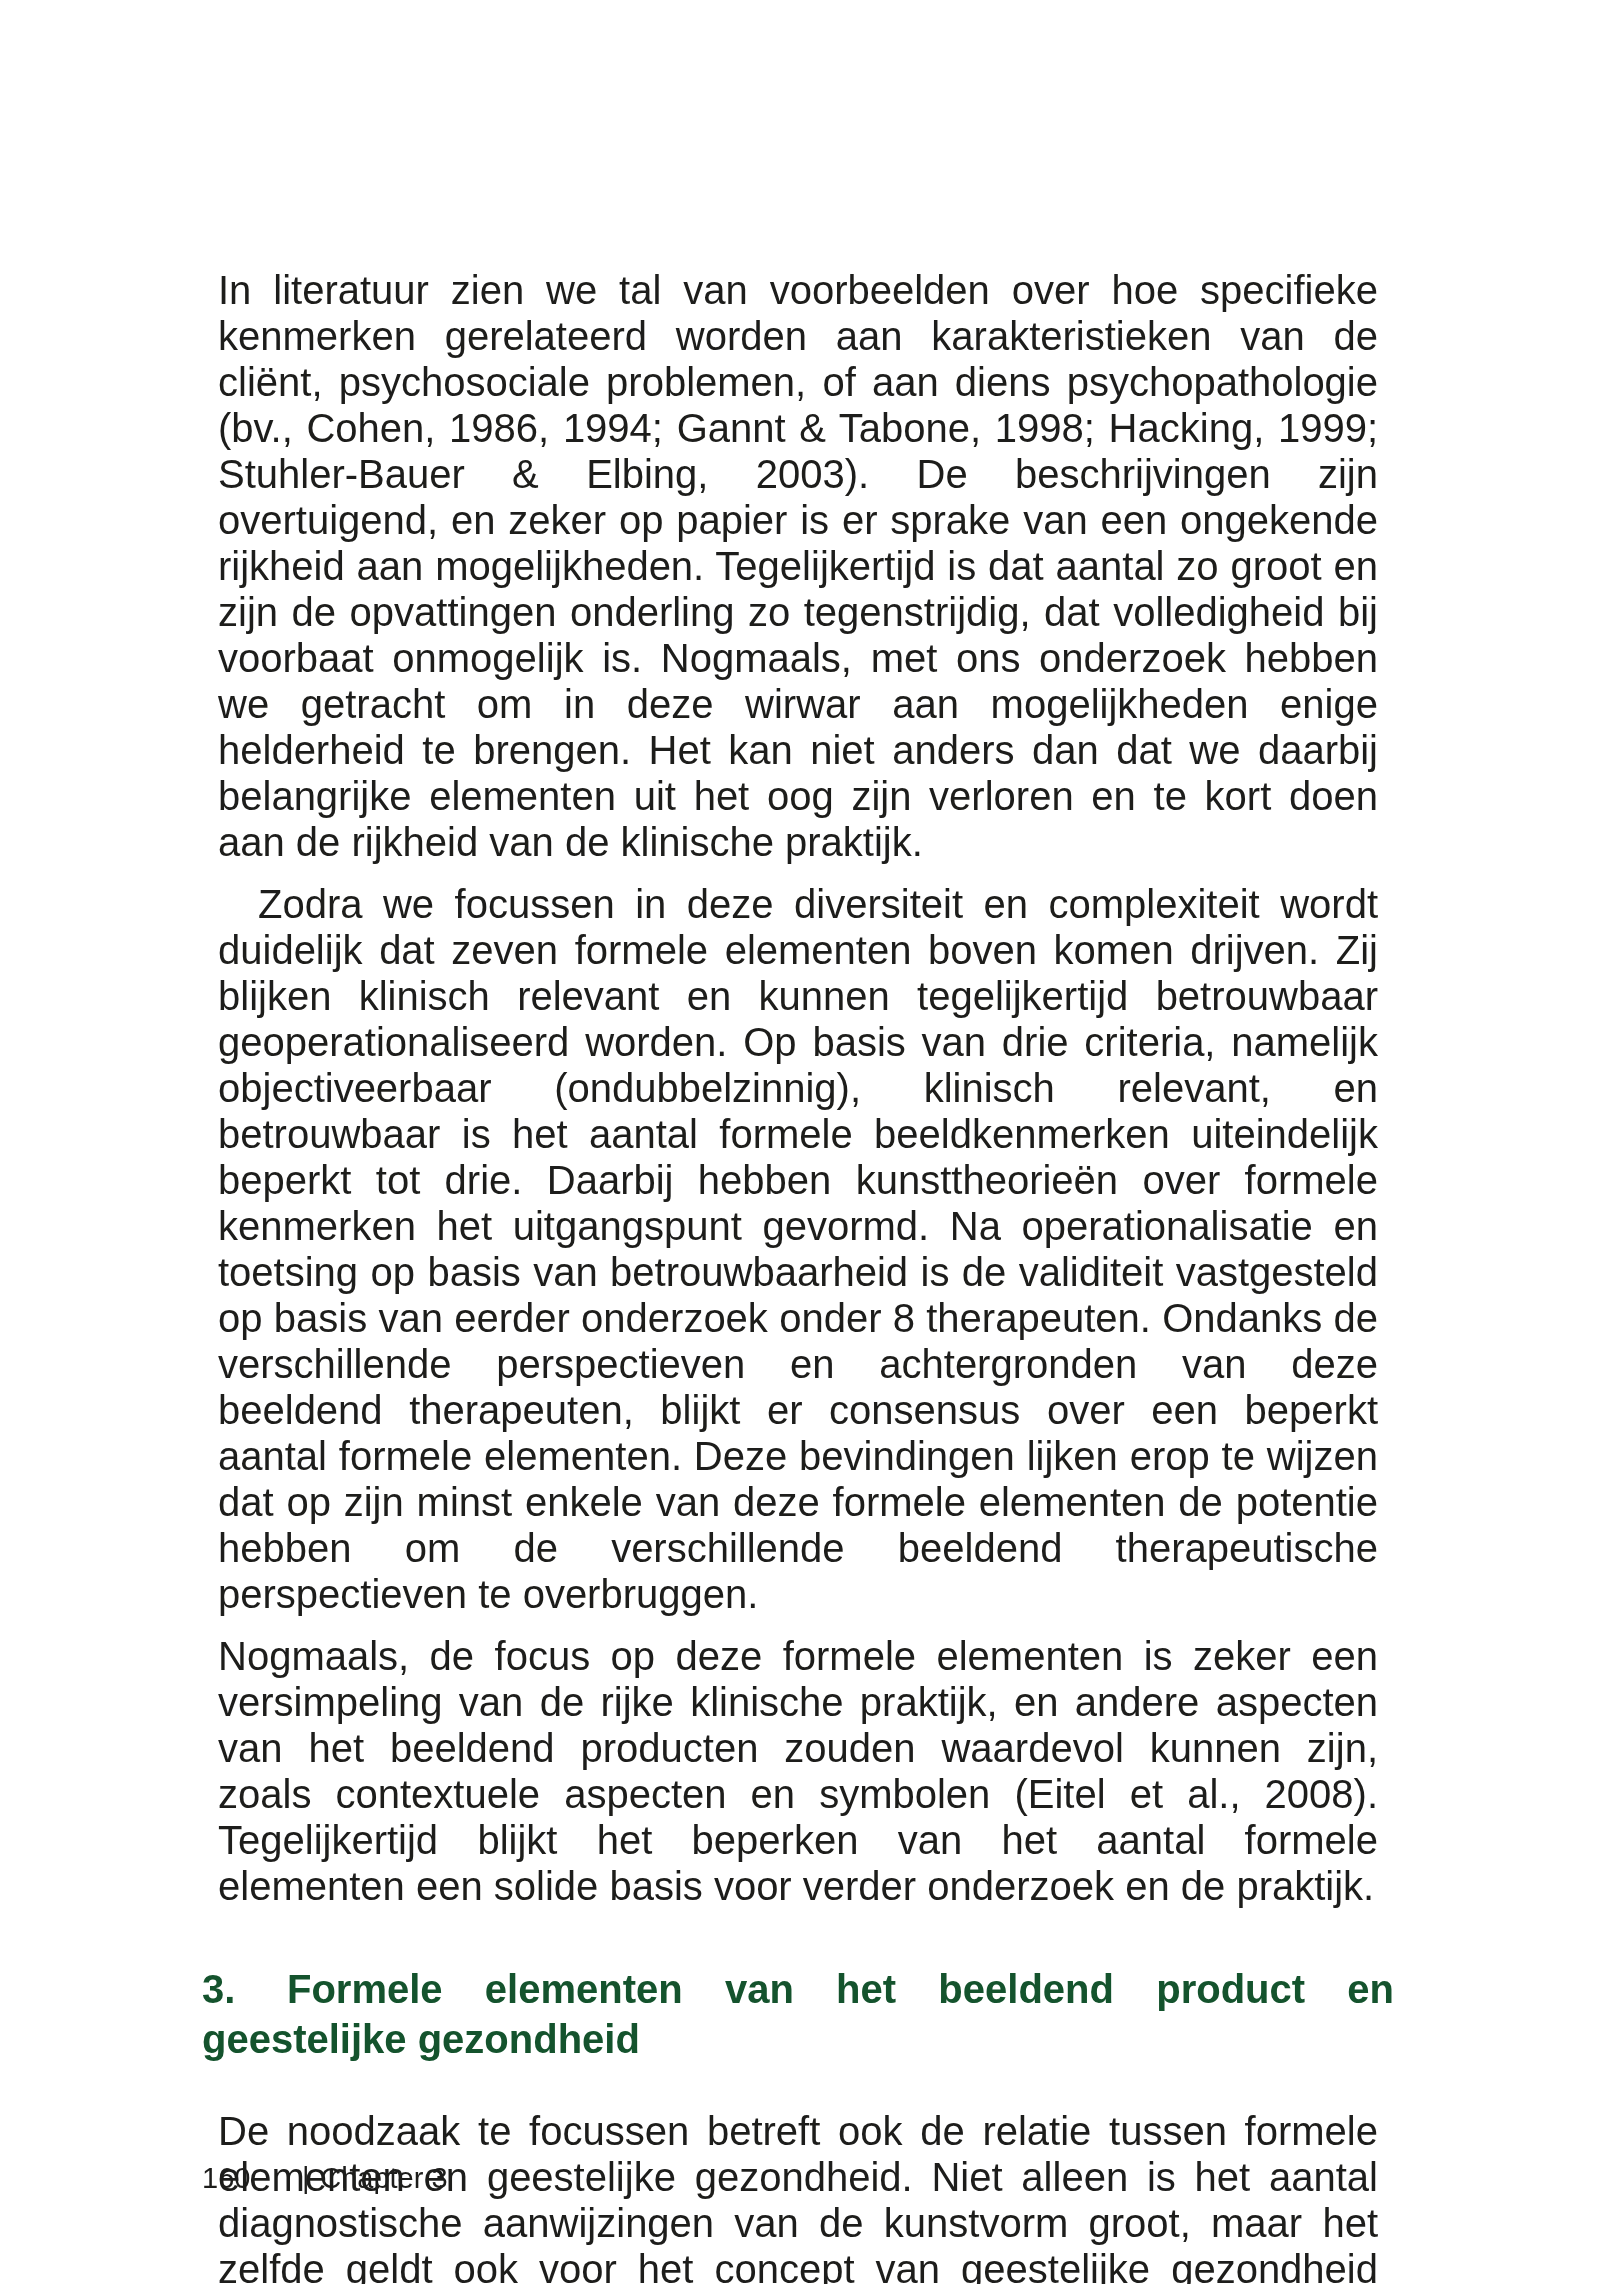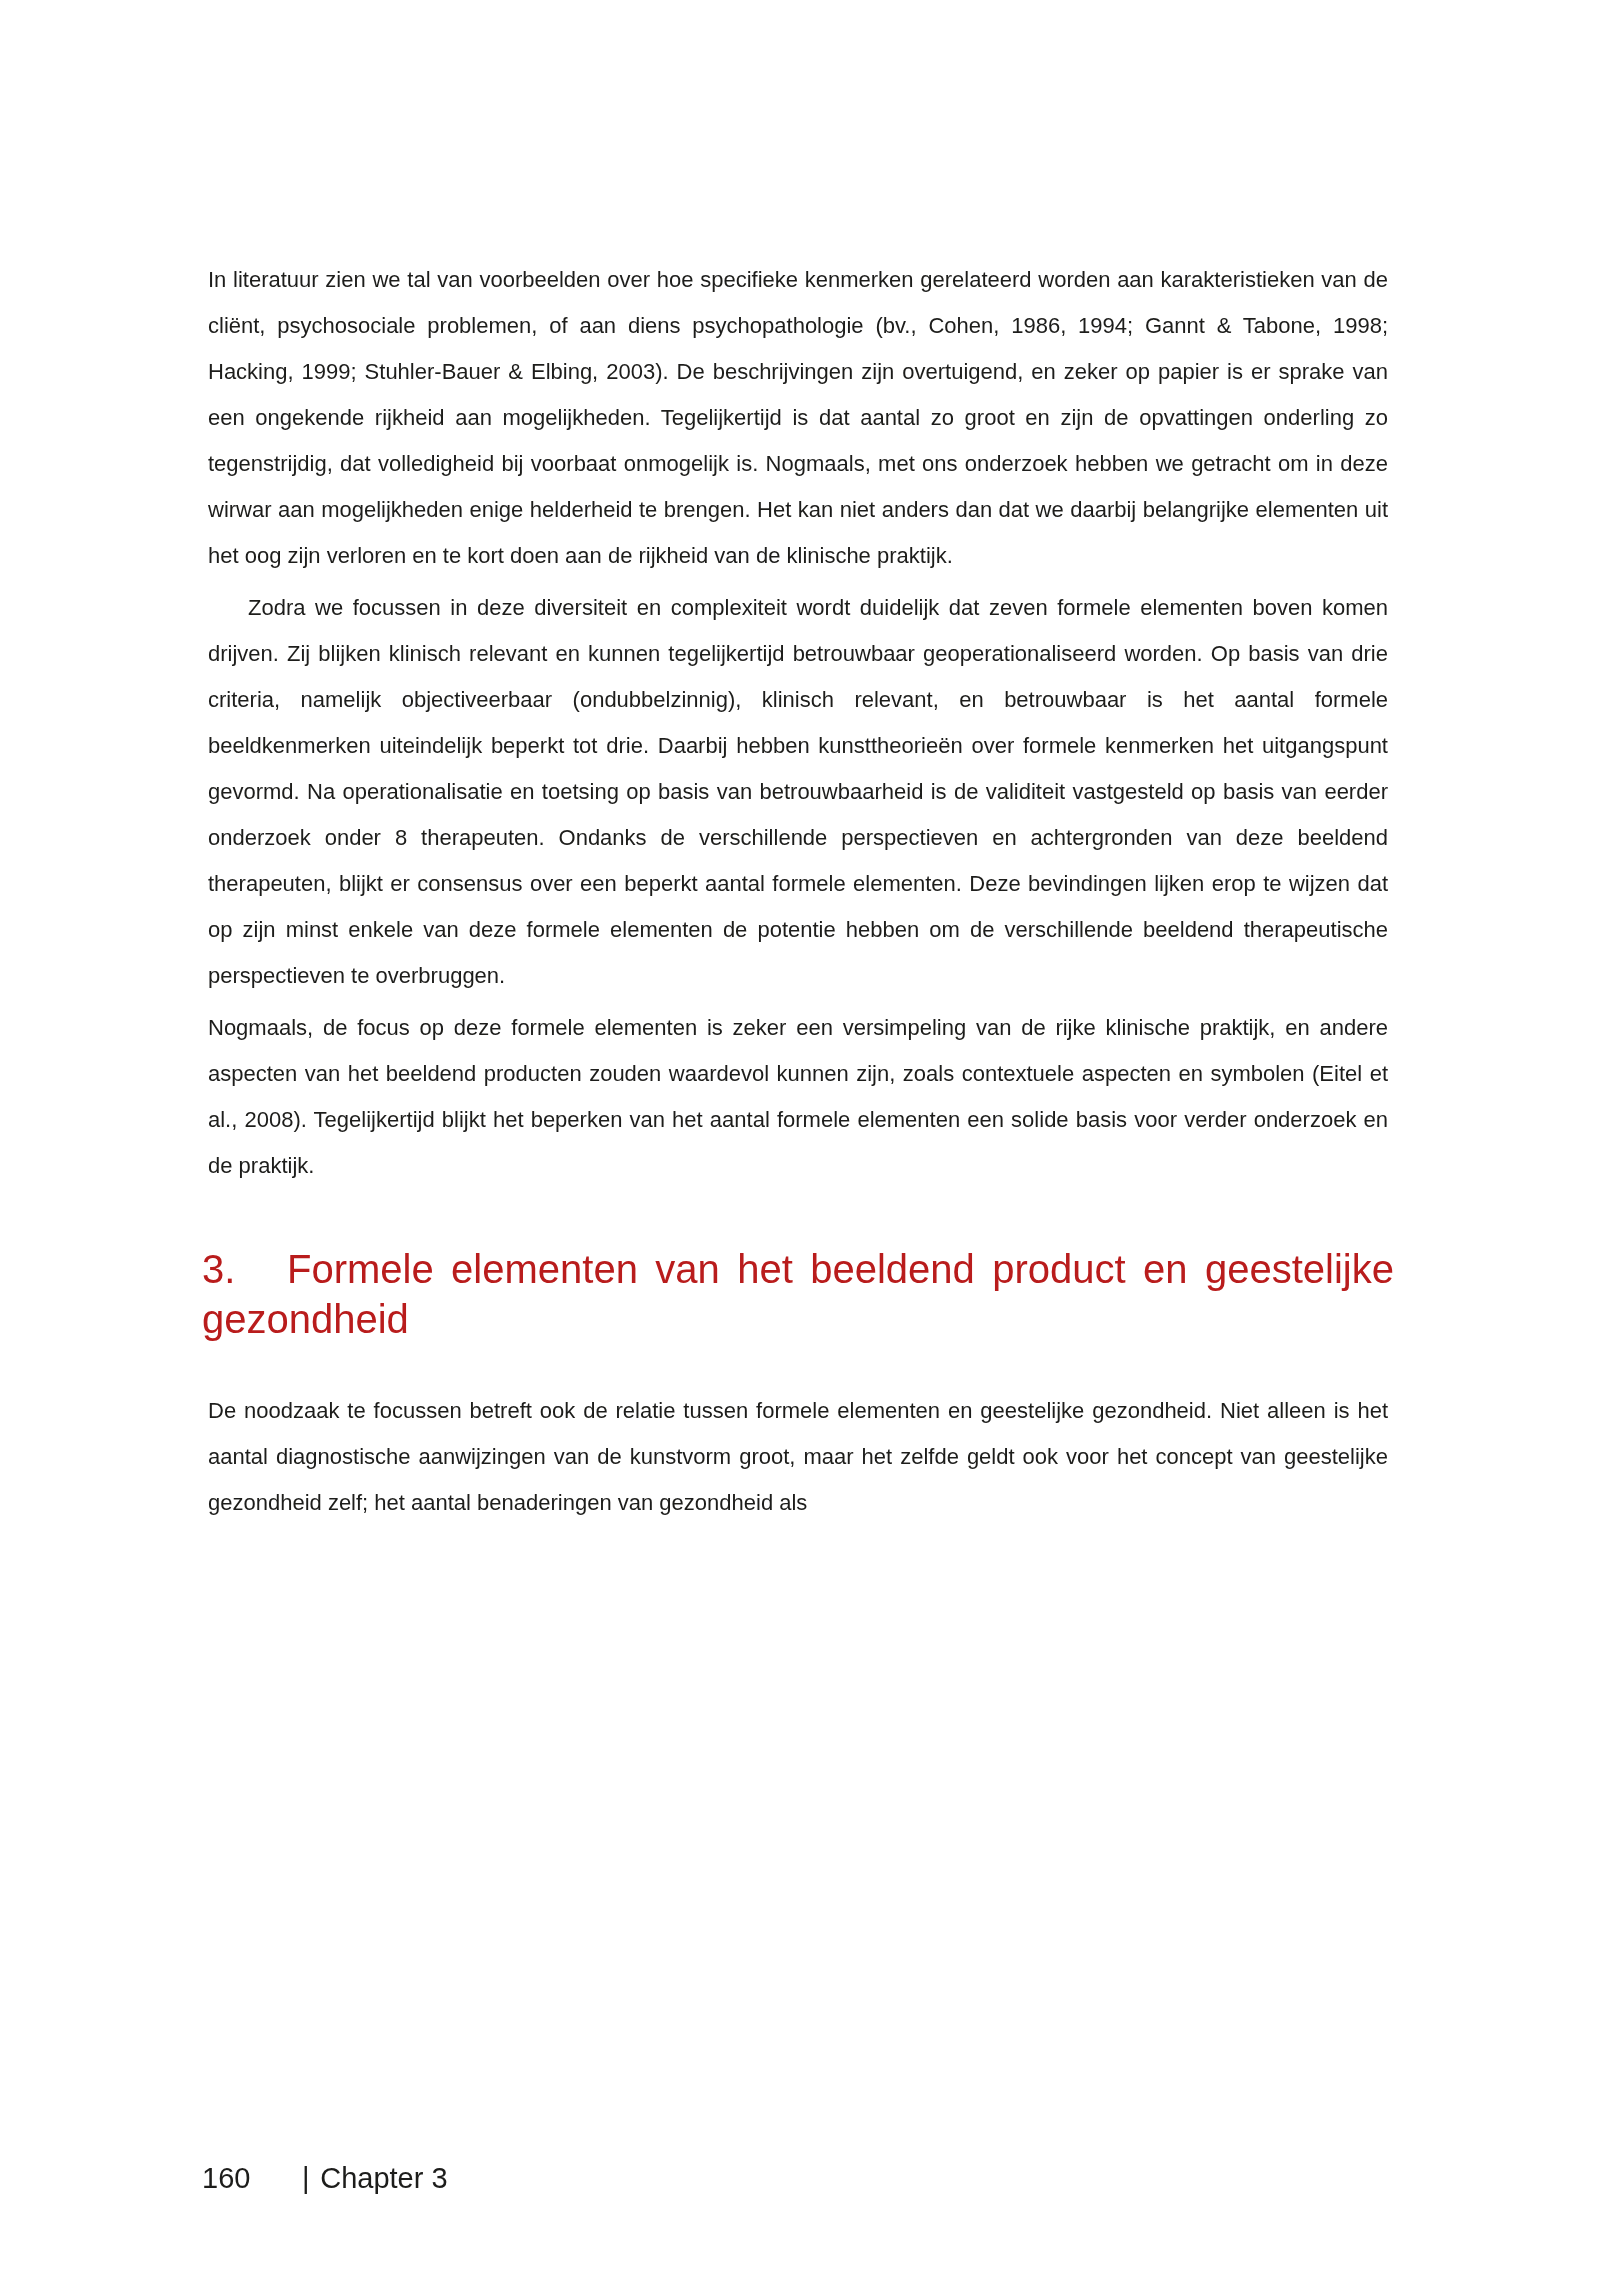--- a/index.html
+++ b/index.html
@@ -16,36 +16,36 @@
     color: #1d1d1b;
     overflow: hidden;
   }
   .content {
     position: absolute;
     left: 202px;
     top: 251px;
     width: 1192px;
   }
   .para {
-    margin: 6px;
-    font-size: 22px;
+    margin: 16px;
+    font-size: 40px;
     line-height: 46px;
     text-align: justify;
     text-justify: inter-word;
     color: #1d1d1b;
   }
   .para.indent {
     text-indent: 40px;
   }
   .heading {
     margin: 55px 0 44px 0;
     font-size: 40px;
     line-height: 50px;
-    font-weight: normal;
-    color: #b91c1c;
+    font-weight: bold;
+    color: #14532d;
     text-align: justify;
     text-justify: inter-word;
   }
   .h-num {
     display: inline-block;
     width: 85px;
   }
   .footer {
     position: absolute;
     left: 202px;

